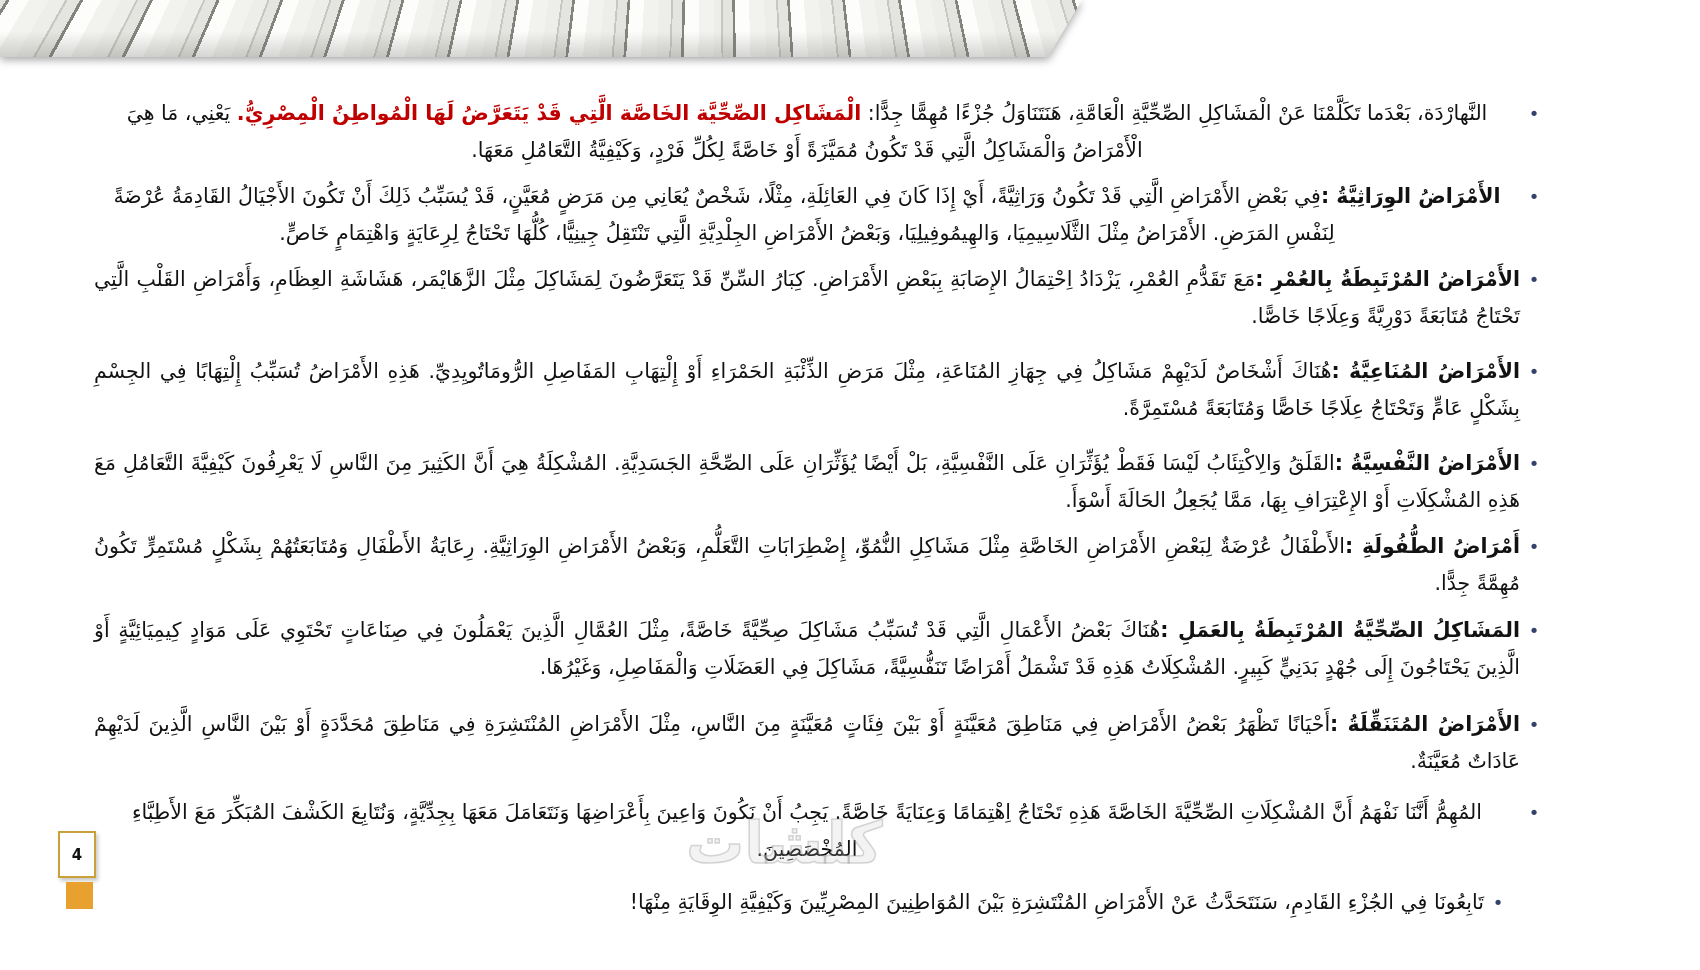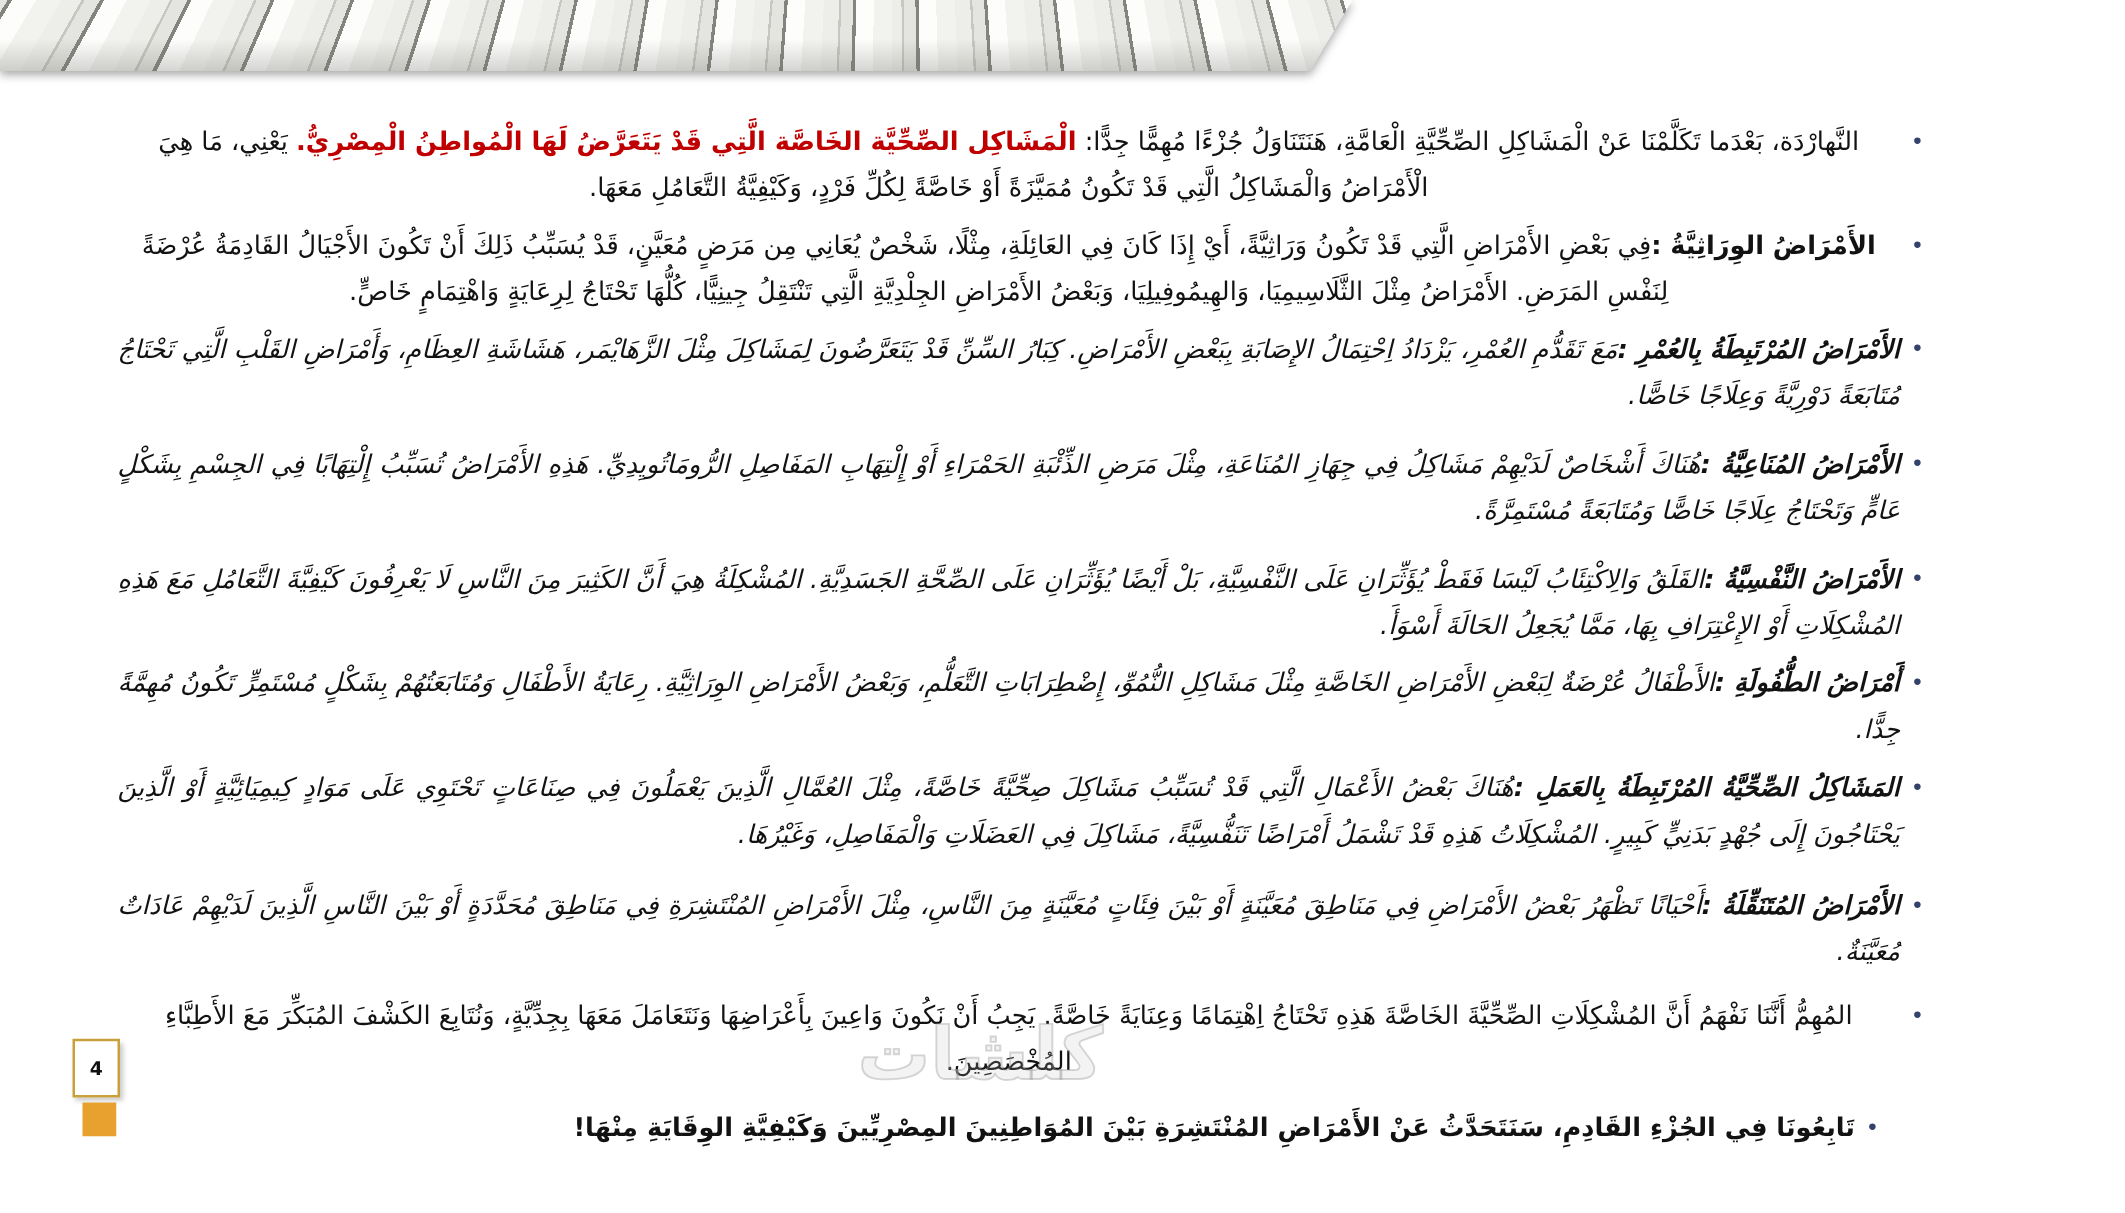--- a/index.html
+++ b/index.html
@@ -38,38 +38,38 @@
     font-size:20.5px;
   }
   .bullet{display:flex;align-items:flex-start;margin-bottom:9px;}
   .marker{
     flex:0 0 28px;
     text-align:center;
     line-height:37px;
     font-size:18px;
   }
   .btext{flex:1;line-height:37px;}
-  .al-just   .btext{text-align:justify;font-style:italic;}
+  .al-just   .btext{text-align:justify;}
   .al-center .btext{text-align:center;}
   .al-right  .btext{text-align:right;}
   .indented{padding-right:36px;}
 
   
   .bullet:nth-child(4){margin-top:18px;}
   .bullet:nth-child(5){margin-top:18px;}
   .bullet:nth-child(6){margin-top:6px;}
   .bullet:nth-child(7){margin-top:10px;}
   .bullet:nth-child(8){margin-top:20px;}
   .bullet:nth-child(9){margin-top:14px;}
   .bullet:nth-child(10){margin-top:16px;}
 
   .seg-normal{font-weight:400;}
   .seg-bold{font-weight:700;text-align:right;}
   .seg-red{font-weight:700;}
-  .seg-boldall{font-weight:700;}
+  .seg-boldall{font-weight:400;}
 
   
   .page-box{
     position:absolute;left:58px;top:831px;width:38px;height:47px;
     background:#ffffff;
     box-sizing:border-box;
     box-shadow:2px 3px 4px rgba(0,0,0,.22);
     display:flex;align-items:center;justify-content:center;
     font-size:15px;font-weight:700;color:#111;
   }

